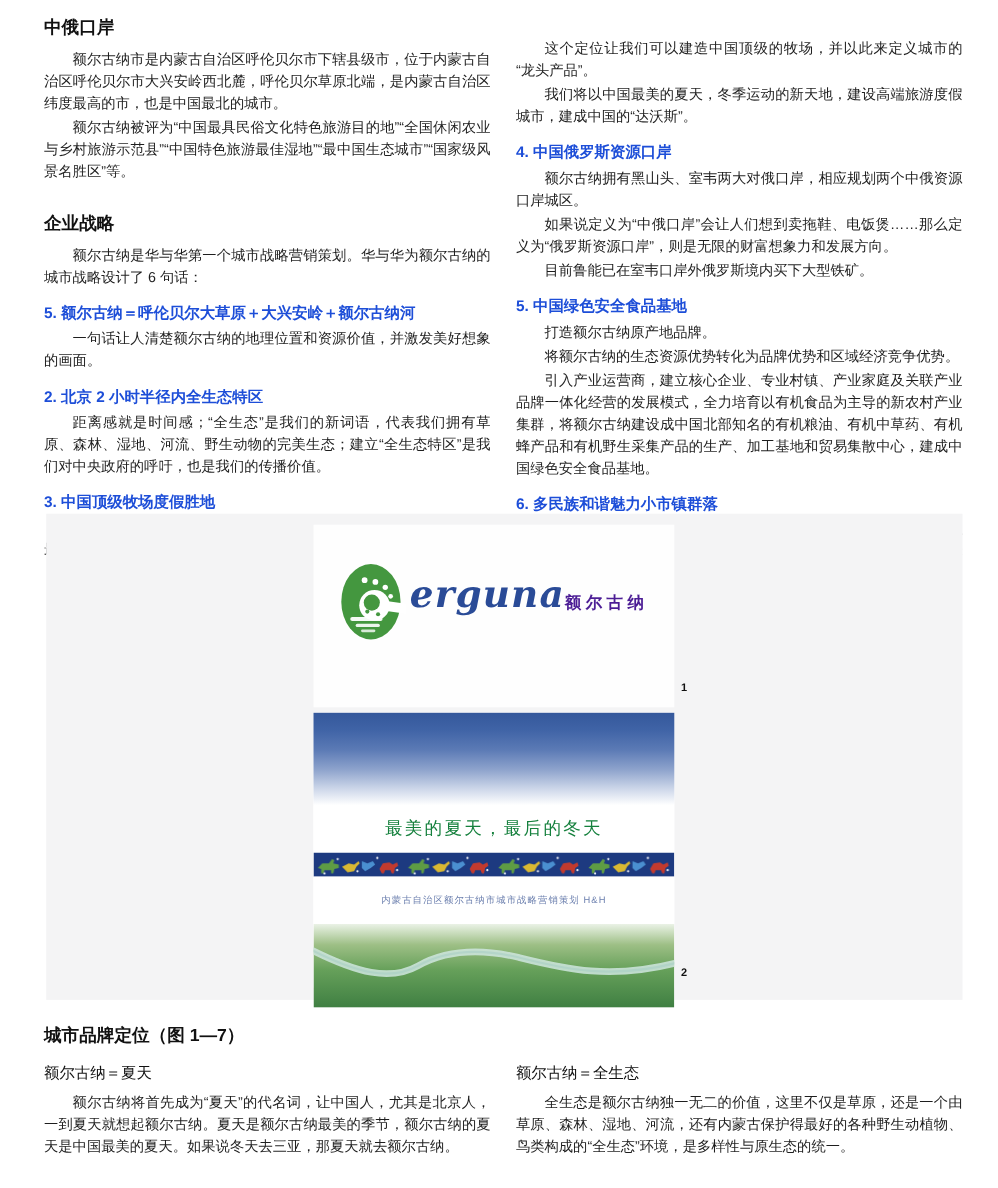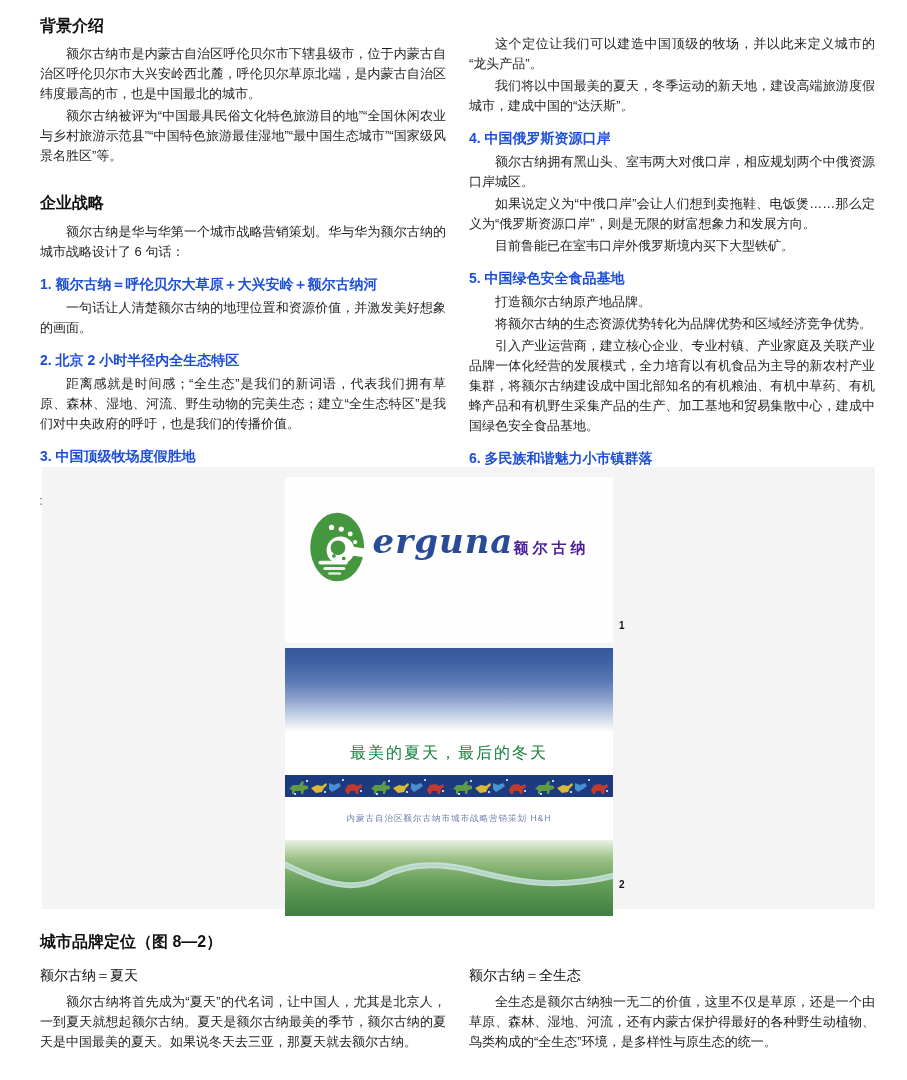--- a/index.html
+++ b/index.html
@@ -63,28 +63,28 @@
   .bcol{width:406px;}
   .bcol + .bcol{margin-left:23px;}
   h3.bt{font-size:14px;line-height:18px;font-weight:400;margin:0 0 8px 0;color:#111;}
 </style>
 </head>
 <body>
 
 <div id="page">
 
   <div class="col col-left">
-    <h2 class="sec">背景介绍</h2>
+    <h2 class="sec">中俄口岸</h2>
     <p class="body">额尔古纳市是内蒙古自治区呼伦贝尔市下辖县级市，位于内蒙古自治区呼伦贝尔市大兴安岭西北麓，呼伦贝尔草原北端，是内蒙古自治区纬度最高的市，也是中国最北的城市。</p>
     <p class="body">额尔古纳被评为“中国最具民俗文化特色旅游目的地”“全国休闲农业与乡村旅游示范县”“中国特色旅游最佳湿地”“最中国生态城市”“国家级风景名胜区”等。</p>
 
     <h2 class="sec gap">企业战略</h2>
     <p class="body">额尔古纳是华与华第一个城市战略营销策划。华与华为额尔古纳的城市战略设计了 6 句话：</p>
 
-    <h3 class="pt">1. 额尔古纳＝呼伦贝尔大草原＋大兴安岭＋额尔古纳河</h3>
+    <h3 class="pt">5. 额尔古纳＝呼伦贝尔大草原＋大兴安岭＋额尔古纳河</h3>
     <p class="body">一句话让人清楚额尔古纳的地理位置和资源价值，并激发美好想象的画面。</p>
 
     <h3 class="pt">2. 北京 2 小时半径内全生态特区</h3>
     <p class="body">距离感就是时间感；“全生态”是我们的新词语，代表我们拥有草原、森林、湿地、河流、野生动物的完美生态；建立“全生态特区”是我们对中央政府的呼吁，也是我们的传播价值。</p>
 
     <h3 class="pt">3. 中国顶级牧场度假胜地</h3>
     <p class="body">额尔古纳历史上是成吉思汗黄金家族的牧区，这里才是内蒙古风景最美、牛羊最肥的地方。</p>
   </div>
 
   <div class="col col-right">
@@ -166,21 +166,21 @@
           <rect width="328" height="76" fill="url(#grassg)"></rect>
           <path d="M-5,22 C40,45 70,52 95,38 C120,24 150,22 185,30 C225,40 270,52 335,34" fill="none" stroke="#cfe6df" stroke-width="6" stroke-linecap="round" opacity="0.85"></path>
           <path d="M-5,22 C40,45 70,52 95,38 C120,24 150,22 185,30 C225,40 270,52 335,34" fill="none" stroke="#a9cfc4" stroke-width="2" opacity="0.6"></path>
         </svg>
       </div>
     </div>
     <div class="fig-label fig2-label">2</div>
   </div>
 
   <div class="bottom">
-    <h2 class="sec" style="margin:0;">城市品牌定位（图 8—2）</h2>
+    <h2 class="sec" style="margin:0;">城市品牌定位（图 1—7）</h2>
     <div class="bottom-cols">
       <div class="bcol">
         <h3 class="bt">额尔古纳＝夏天</h3>
         <p class="body">额尔古纳将首先成为“夏天”的代名词，让中国人，尤其是北京人，一到夏天就想起额尔古纳。夏天是额尔古纳最美的季节，额尔古纳的夏天是中国最美的夏天。如果说冬天去三亚，那夏天就去额尔古纳。</p>
       </div>
       <div class="bcol">
         <h3 class="bt">额尔古纳＝全生态</h3>
         <p class="body">全生态是额尔古纳独一无二的价值，这里不仅是草原，还是一个由草原、森林、湿地、河流，还有内蒙古保护得最好的各种野生动植物、鸟类构成的“全生态”环境，是多样性与原生态的统一。</p>
       </div>
     </div>

